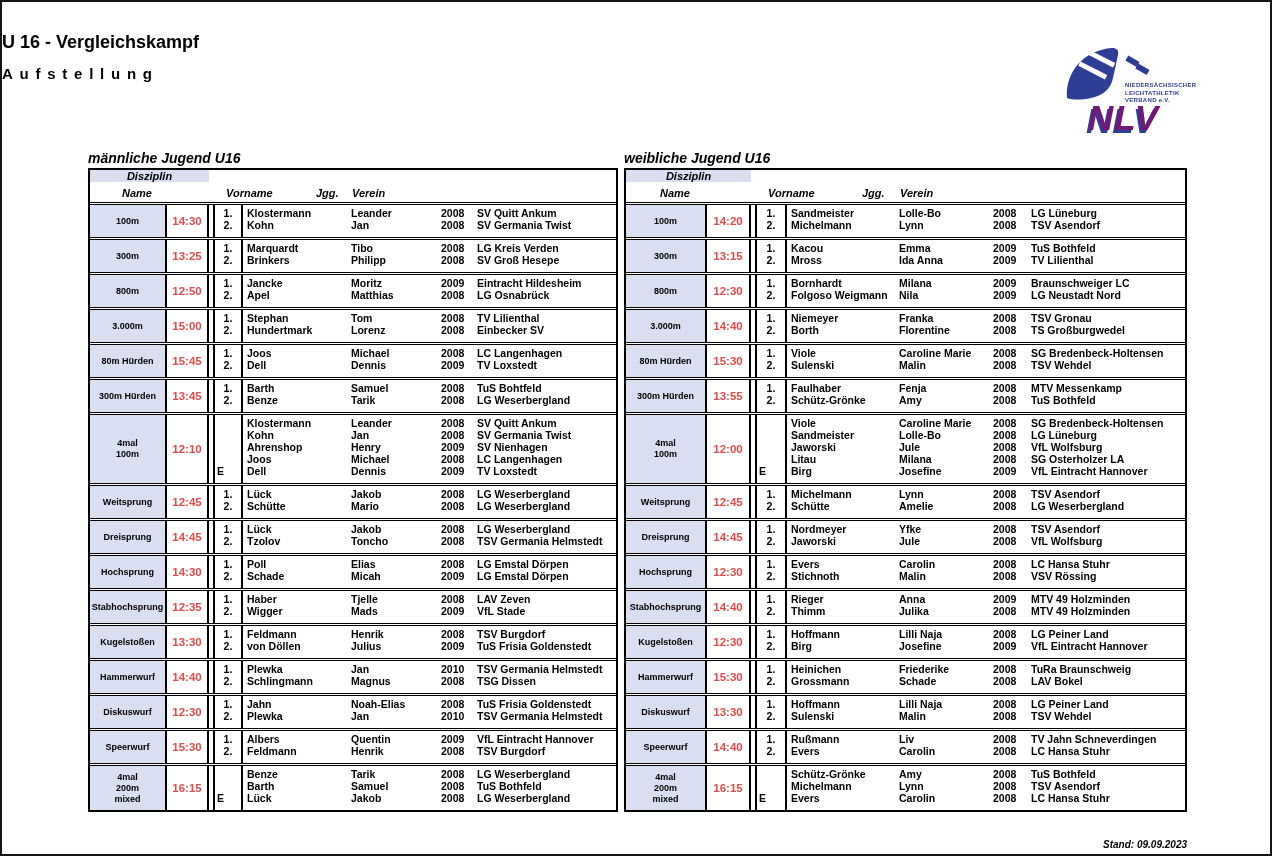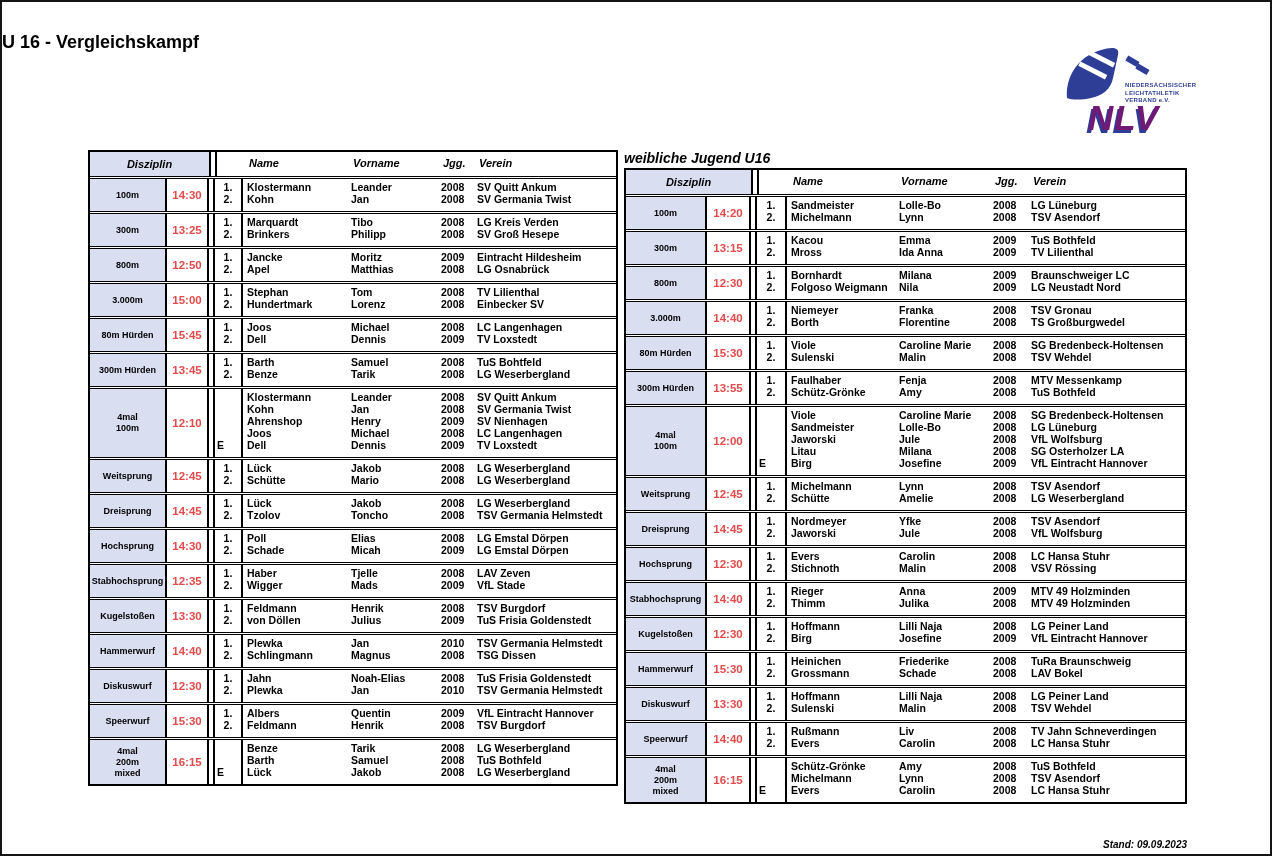--- a/index.html
+++ b/index.html
@@ -21,21 +21,21 @@
             color:#701a75;text-shadow:-2px 2.5px 0 #2e3d96;letter-spacing:1px;}
 
   
   .tblwrap{position:absolute;top:148px;}
   .tblwrap.left {left:86px; width:530px;--disc:77px;--time:40px;--rank:26px;--nm:104px;--vn:90px;--jg:36px;}
   .tblwrap.right{left:622px;width:563px;--disc:81px;--time:42px;--rank:28px;--nm:108px;--vn:94px;--jg:38px;}
   .tbl-title{font-size:14px;font-weight:bold;font-style:italic;height:18px;}
   .tbl{border:2px solid #000;background:#fff;}
   .row{display:flex;align-items:stretch;min-height:34px;box-sizing:border-box;}
   .row + .row{border-top:3px double #000;}
-  .row.head{min-height:24px;}
+  .row.head{min-height:24px;flex-direction:column;}
   .cell{box-sizing:border-box;}
   .disc{width:var(--disc);background:#d9def1;border-right:2px solid #000;display:flex;align-items:center;
         justify-content:center;text-align:center;font-size:9px;font-weight:bold;white-space:pre-line;line-height:11px;}
   .time{width:var(--time);display:flex;align-items:center;justify-content:center;
         font-size:11.5px;font-weight:bold;color:#e14b4b;}
   .vgap{width:4px;border-left:2px solid #000;border-right:2px solid #000;}
   .entries{display:flex;flex:1;min-width:0;}
   .rankcol{width:var(--rank);border-right:2px solid #000;padding-top:2px;box-sizing:content-box;}
   .rk{display:block;height:12px;line-height:12px;font-size:10.5px;font-weight:bold;text-align:center;}
   .rk.e{text-align:left;padding-left:2px;}
@@ -52,39 +52,41 @@
   .doc-footer{position:absolute;left:86px;top:837px;width:1099px;text-align:right;
               font-size:10px;font-weight:bold;font-style:italic;}
 </style>
 </head>
 <body>
 
 <div class="page">
 
   <div class="doc-header">
     <div class="doc-title">U 16 - Vergleichskampf</div>
+    <div class="doc-heading">Aufstellung</div>
   </div>
 
   <div class="logo">
     <svg width="96" height="66" viewBox="0 0 96 66">
       <path d="M3,52 C1,26 20,4 48,2 C53,2 55,4 54,9 L49,32 C47,43 38,50 27,52 C18,54 8,54 3,52 Z" fill="#2e3d96"></path>
       <rect x="22" y="10" width="30" height="5" fill="#ffffff" transform="rotate(27 37 12)"></rect>
       <rect x="14" y="22" width="30" height="5" fill="#ffffff" transform="rotate(27 29 24)"></rect>
       <rect x="62" y="12" width="13" height="6" fill="#2e3d96" transform="rotate(30 68 15)"></rect>
       <rect x="72" y="20" width="13" height="6" fill="#2e3d96" transform="rotate(30 78 23)"></rect>
     </svg>
     <div class="logo-org">
       <div>NIEDERSÄCHSISCHER</div>
       <div>LEICHTATHLETIK</div>
       <div>VERBAND e.V.</div>
     </div>
     <div class="logo-acr">NLV</div>
   </div>
 
   <div class="tblwrap left">
+    <div class="tbl-title">männliche Jugend U16</div>
     <div class="tbl">
         <div class="row head">
           <div class="cell disc-h">Disziplin</div>
           <div class="vgap"></div>
           <div class="entries">
             <div class="rankcol"></div>
             <div class="elist">
               <div class="entry">
                 <span class="nm">Name</span>
                 <span class="vn">Vorname</span>

